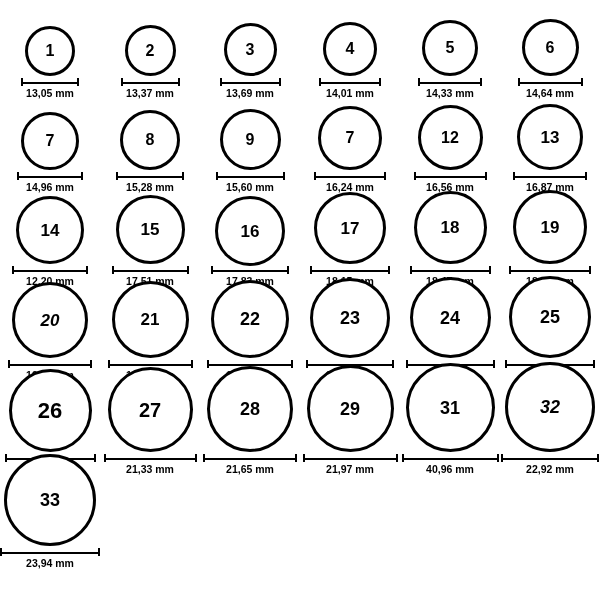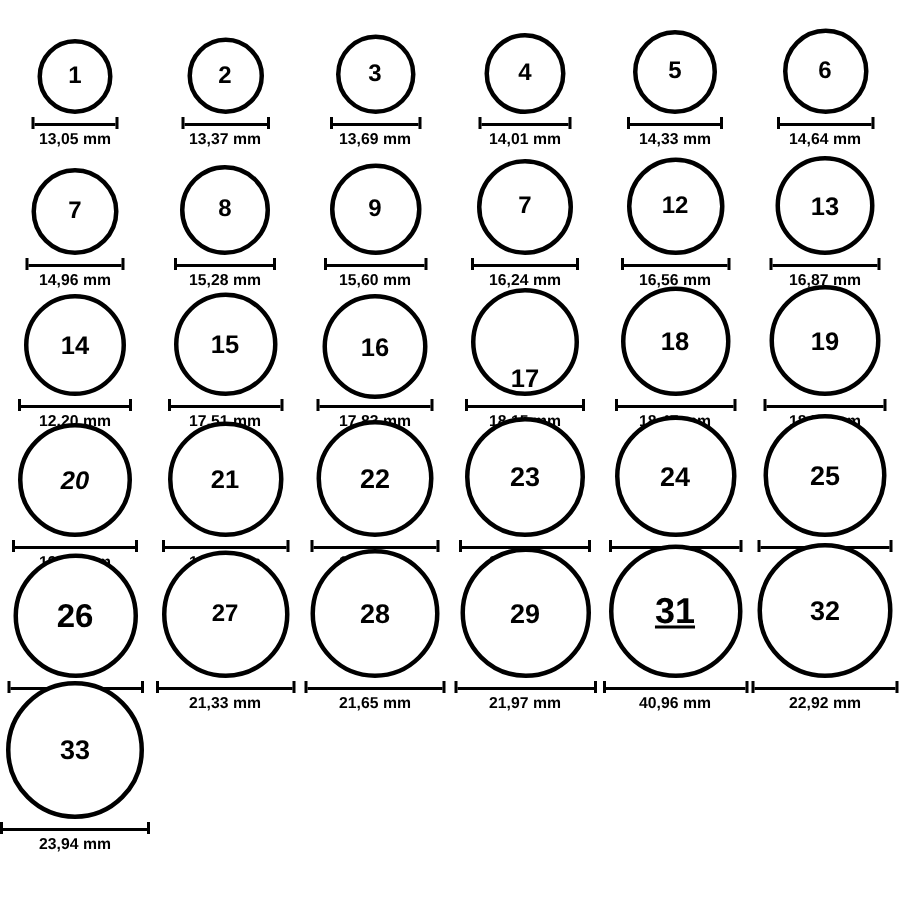--- a/index.html
+++ b/index.html
@@ -256,21 +256,21 @@
             <span class="ring-size" style="font-size: 17px;">16</span>
           </div>
         </div>
         <div class="measure">
           <div class="bar" style="width: 74px;"></div>
         </div>
         <div class="mm-label">17,83 mm</div>
       </div>
       <div class="cell">
         <div class="ring-wrap" style="height: 68px; align-items: flex-end;">
-          <div class="ring" style="width: 72px; height: 72px; align-items: flex-end;">
+          <div class="ring" style="width: 72px; height: 72px;">
             <span class="ring-size" style="font-size: 17px;">17</span>
           </div>
         </div>
         <div class="measure">
           <div class="bar" style="width: 76px;"></div>
         </div>
         <div class="mm-label">18,15 mm</div>
       </div>
       <div class="cell">
         <div class="ring-wrap" style="height: 68px; align-items: flex-end;">
@@ -367,21 +367,21 @@
           </div>
         </div>
         <div class="measure">
           <div class="bar" style="width: 87px;"></div>
         </div>
         <div class="mm-label">21,01 mm</div>
       </div>
       <div class="cell">
         <div class="ring-wrap" style="height: 68px; align-items: flex-end;">
           <div class="ring" style="width: 85px; height: 85px;">
-            <span class="ring-size" style="font-size: 16px;">27</span>
+            <span class="ring-size" style="font-size: 20px;">27</span>
           </div>
         </div>
         <div class="measure">
           <div class="bar" style="width: 89px;"></div>
         </div>
         <div class="mm-label">21,33 mm</div>
       </div>
       <div class="cell">
         <div class="ring-wrap" style="height: 68px; align-items: flex-end;">
           <div class="ring" style="width: 86px; height: 86px;">
@@ -400,32 +400,32 @@
           </div>
         </div>
         <div class="measure">
           <div class="bar" style="width: 91px;"></div>
         </div>
         <div class="mm-label">21,97 mm</div>
       </div>
       <div class="cell">
         <div class="ring-wrap" style="height: 68px; align-items: flex-end;">
           <div class="ring" style="width: 89px; height: 89px;">
-            <span class="ring-size" style="font-size: 24px; text-decoration: underline;">31</span>
+            <span class="ring-size" style="font-size: 18px;">31</span>
           </div>
         </div>
         <div class="measure">
           <div class="bar" style="width: 93px;"></div>
         </div>
         <div class="mm-label">40,96 mm</div>
       </div>
       <div class="cell">
         <div class="ring-wrap" style="height: 68px; align-items: flex-end;">
           <div class="ring" style="width: 90px; height: 90px;">
-            <span class="ring-size" style="font-size: 18px;">32</span>
+            <span class="ring-size" style="font-size: 18px; font-style: italic;">32</span>
           </div>
         </div>
         <div class="measure">
           <div class="bar" style="width: 94px;"></div>
         </div>
         <div class="mm-label">22,92 mm</div>
       </div>
       <div class="cell">
         <div class="ring-wrap" style="height: 68px; align-items: flex-end;">
           <div class="ring" style="width: 92px; height: 92px;">

